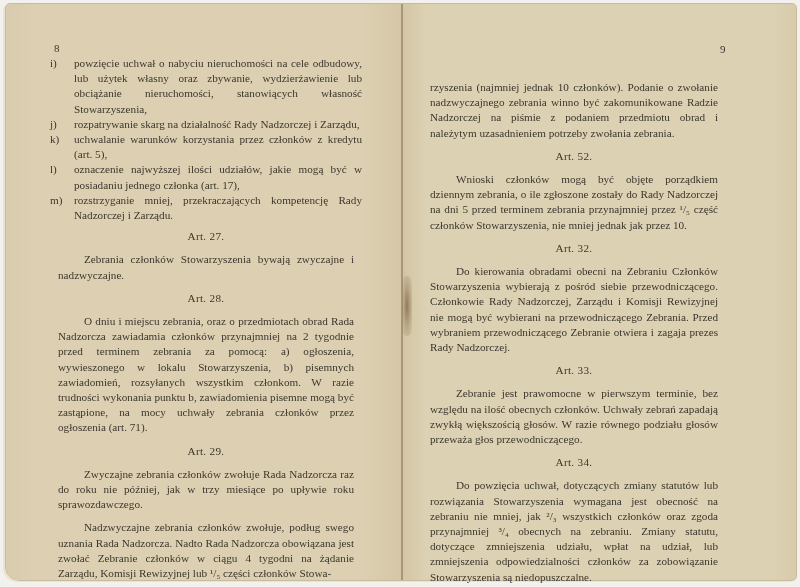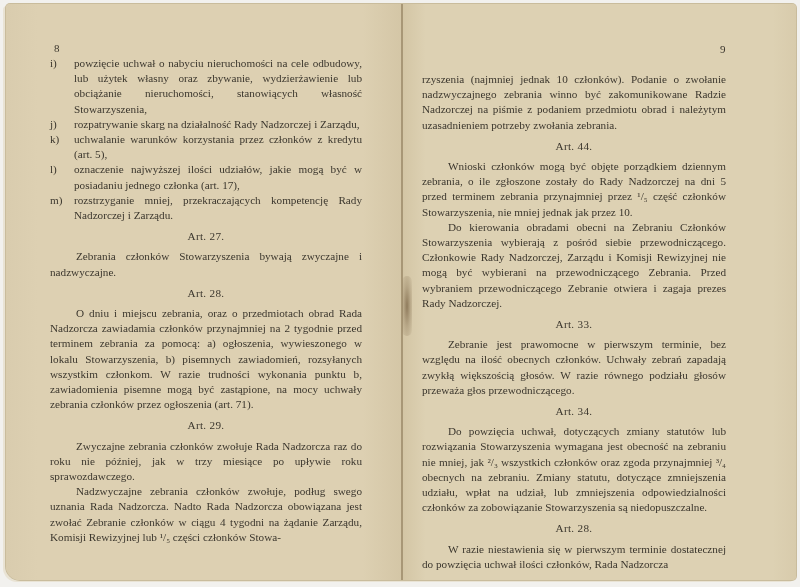--- a/index.html
+++ b/index.html
@@ -24,21 +24,21 @@
            background:radial-gradient(ellipse at center,#8f7b5c 0%,rgba(143,123,92,0.4) 50%,rgba(143,123,92,0) 100%); }
   .pnum { position:absolute; font-size:11px; color:#3b362d; }
   .text { position:absolute; font-size:11.2px; line-height:15.2px; text-align:justify; }
   .left .text { left:44px; width:312px; top:52px; }
   .right .text { left:20px; width:304px; top:68px; }
   .right .pnum { left:318px; top:39px; }
   .left .pnum { left:48px; top:38px; }
   .item { padding-left:24px; text-indent:-24px; margin:0; }
   .item .lbl { display:inline-block; width:24px; text-indent:0; }
   .art { text-align:center; margin:6px 0 5px 0; letter-spacing:0.3px; }
-  p { margin:0; }
+  p { margin:8px; }
   .para { text-indent:26px; }
   .para.noind { text-indent:0; }
 </style>
 </head>
 <body>
 
 <div class="spread">
   <div class="page left">
     <div class="pnum">8</div>
     <div class="text">
@@ -59,23 +59,24 @@
 
       <p class="para">Nadzwyczajne zebrania członków zwołuje, podług swego uznania Rada Nadzorcza. Nadto Rada Nadzorcza obowiązana jest zwołać Zebranie członków w ciągu 4 tygodni na żądanie Zarządu, Komisji Rewizyjnej lub ¹/₅ części członków Stowa-</p>
     </div>
   </div>
 
   <div class="page right">
     <div class="pnum">9</div>
     <div class="text">
       <p class="para noind">rzyszenia (najmniej jednak 10 członków). Podanie o zwołanie nadzwyczajnego zebrania winno być zakomunikowane Radzie Nadzorczej na piśmie z podaniem przedmiotu obrad i należytym uzasadnieniem potrzeby zwołania zebrania.</p>
 
-      <div class="art">Art. 44.</div>
+      <div class="art">Art. 52.</div>
       <p class="para">Wnioski członków mogą być objęte porządkiem dziennym zebrania, o ile zgłoszone zostały do Rady Nadzorczej na dni 5 przed terminem zebrania przynajmniej przez ¹/₅ część członków Stowarzyszenia, nie mniej jednak jak przez 10.</p>
 
+      <div class="art">Art. 32.</div>
       <p class="para">Do kierowania obradami obecni na Zebraniu Członków Stowarzyszenia wybierają z pośród siebie przewodniczącego. Członkowie Rady Nadzorczej, Zarządu i Komisji Rewizyjnej nie mogą być wybierani na przewodniczącego Zebrania. Przed wybraniem przewodniczącego Zebranie otwiera i zagaja prezes Rady Nadzorczej.</p>
 
       <div class="art">Art. 33.</div>
       <p class="para">Zebranie jest prawomocne w pierwszym terminie, bez względu na ilość obecnych członków. Uchwały zebrań zapadają zwykłą większością głosów. W razie równego podziału głosów przeważa głos przewodniczącego.</p>
 
       <div class="art">Art. 34.</div>
       <p class="para">Do powzięcia uchwał, dotyczących zmiany statutów lub rozwiązania Stowarzyszenia wymagana jest obecność na zebraniu nie mniej, jak ²/₃ wszystkich członków oraz zgoda przynajmniej ³/₄ obecnych na zebraniu. Zmiany statutu, dotyczące zmniejszenia udziału, wpłat na udział, lub zmniejszenia odpowiedzialności członków za zobowiązanie Stowarzyszenia są niedopuszczalne.</p>
 
       <div class="art">Art. 28.</div>
       <p class="para">W razie niestawienia się w pierwszym terminie dostatecznej do powzięcia uchwał ilości członków, Rada Nadzorcza</p>

